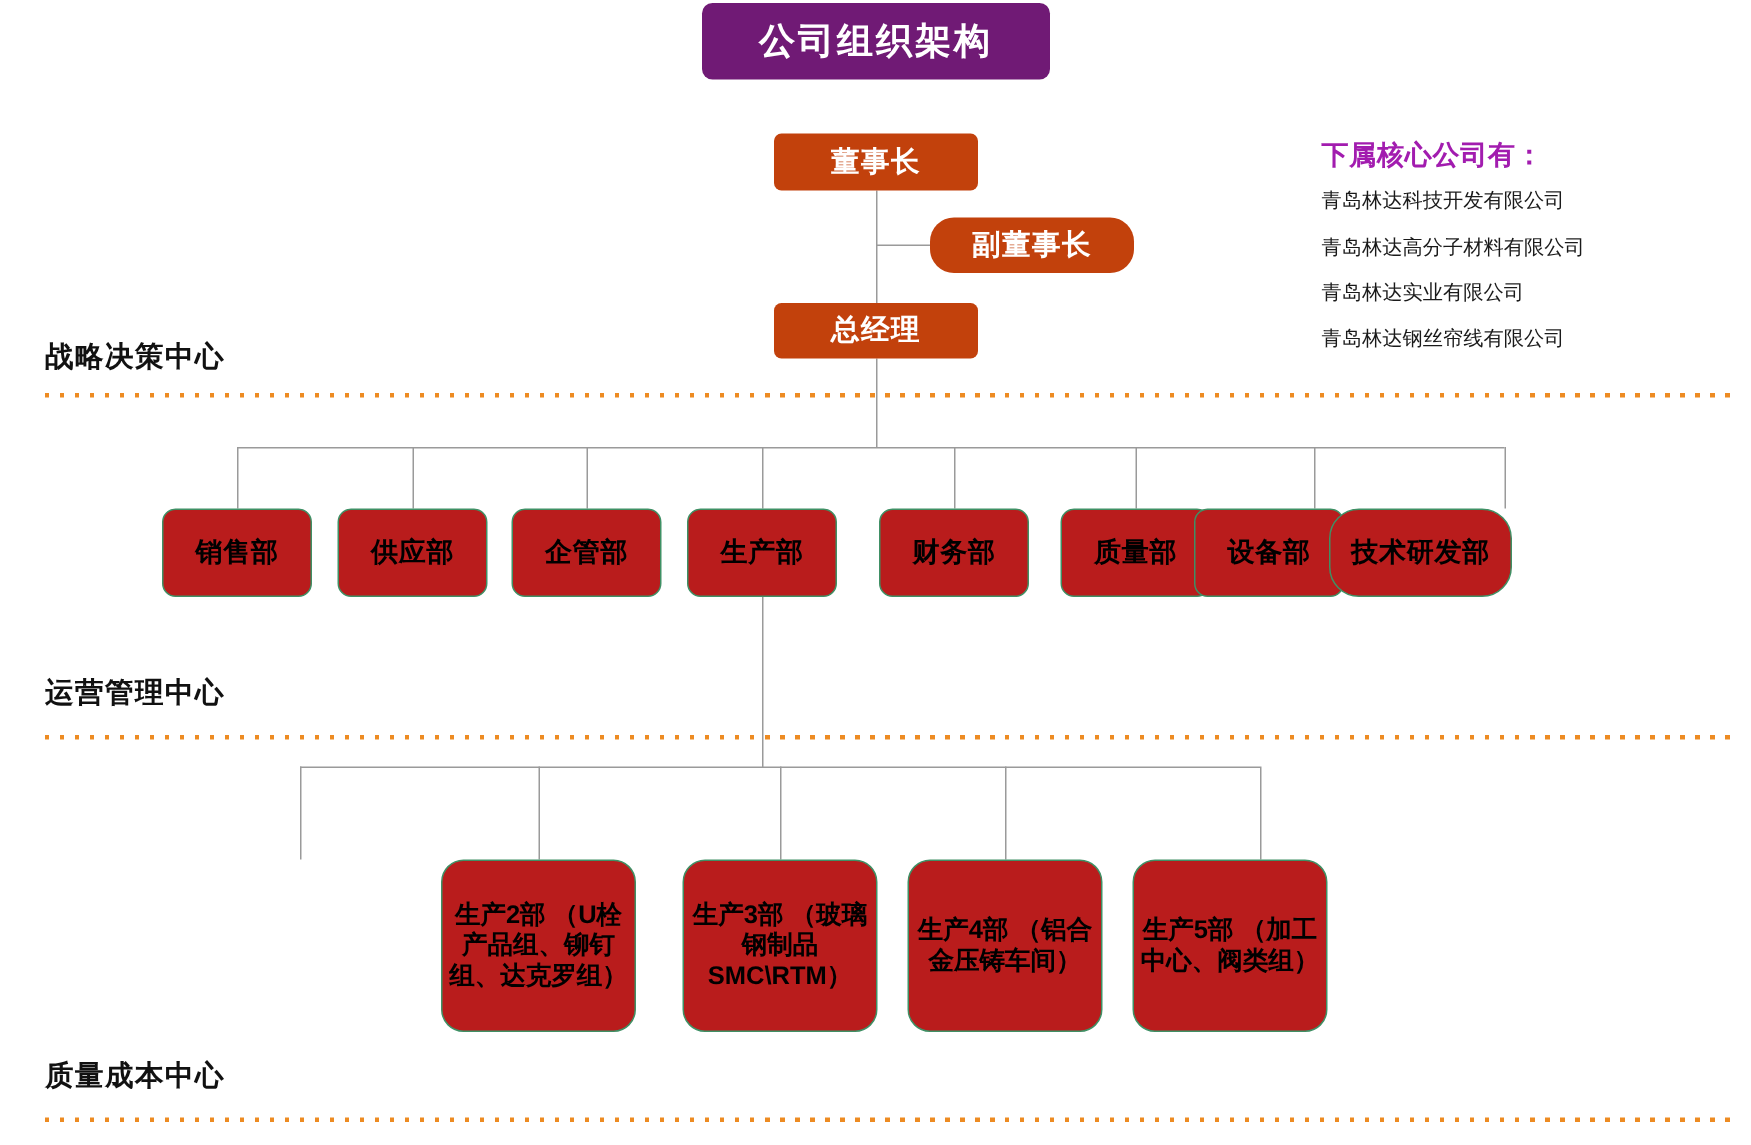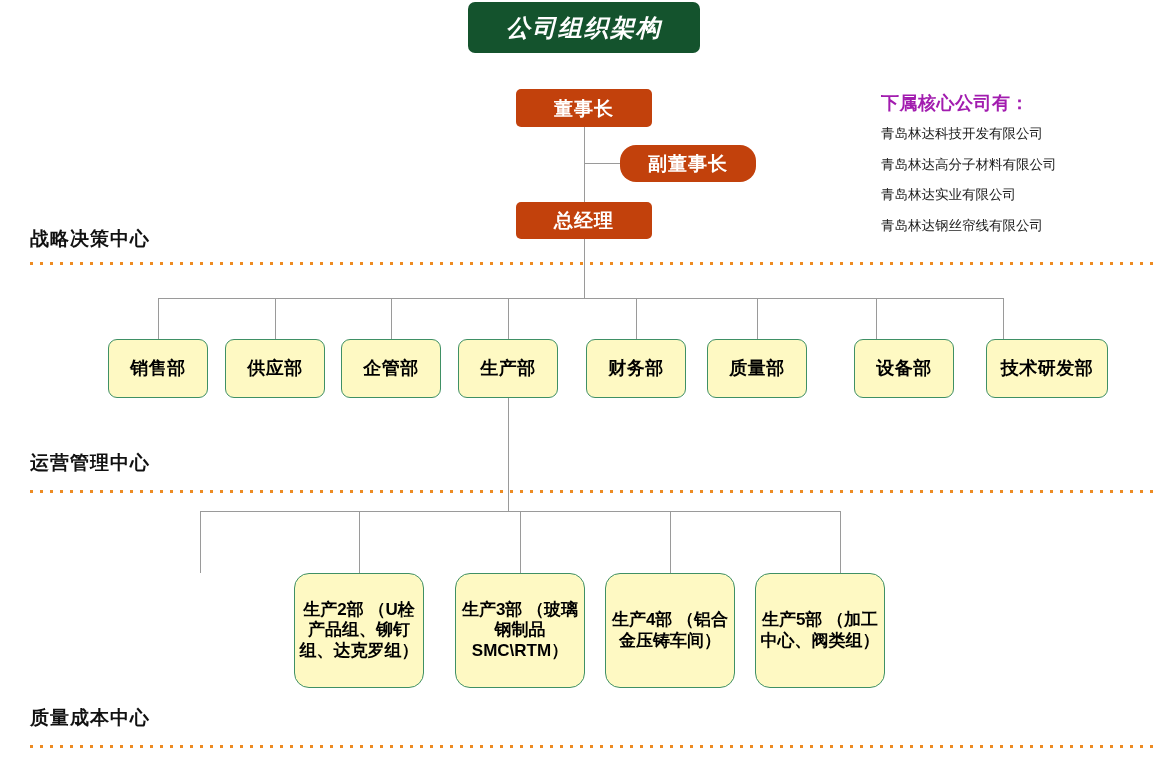--- a/index.html
+++ b/index.html
@@ -23,26 +23,25 @@
     height: 763px;
   }
 
   
   .title-badge {
     position: absolute;
     left: 468px;
     top: 2px;
     width: 232px;
     height: 51px;
-    background: #14532d;
+    background: #701a75;
     border-radius: 7px;
     display: flex;
     align-items: center;
     justify-content: center;
-    font-style: italic;
   }
   .title-badge .title-text {
     color: #ffffff;
     font-size: 24px;
     font-weight: bold;
     letter-spacing: 2px;
     line-height: 1;
   }
 
   
@@ -61,21 +60,21 @@
     letter-spacing: 1px;
     line-height: 1;
   }
   .gbox-chairman   { left: 516px; top: 89px;  width: 136px; height: 38px; }
   .gbox-vice       { left: 620px; top: 145px; width: 136px; height: 37px; border-radius: 16px; }
   .gbox-gm         { left: 516px; top: 202px; width: 136px; height: 37px; }
 
   
   .wbox {
     position: absolute;
-    background: #fef9c3;
+    background: #b91c1c;
     border: 1.4px solid #3f9065;
     border-radius: 9px;
     display: flex;
     align-items: center;
     justify-content: center;
     box-sizing: border-box;
     text-align: center;
   }
   .wbox span {
     color: #000000;
@@ -210,24 +209,24 @@
   </div>
   <div class="wbox dept-box" style="left:586px;">
     <span>财务部</span>
   </div>
   <div class="wbox dept-box" style="left:458px;">
     <span>生产部</span>
   </div>
   <div class="wbox dept-box" style="left:707px;">
     <span>质量部</span>
   </div>
-  <div class="wbox dept-box" style="left:854px;text-align:right;">
+  <div class="wbox dept-box" style="left:796px;text-align:right;">
     <span>设备部</span>
   </div>
-  <div class="wbox dept-box wide" style="left:986px;">
+  <div class="wbox dept-box wide" style="left:886px;border-radius:20px;">
     <span>技术研发部</span>
   </div>
 
   <div class="section-label" style="top:453px;">运营管理中心</div>
   <div class="divider" style="top:490px;"></div>
 
   <div class="vline" style="left:508px; top:398px; height:114px;"></div>
 
   <div class="hline" style="left:200px; top:511px; width:640px;"></div>
   <div class="vline" style="left:200px; top:511px; height:62px;"></div>

